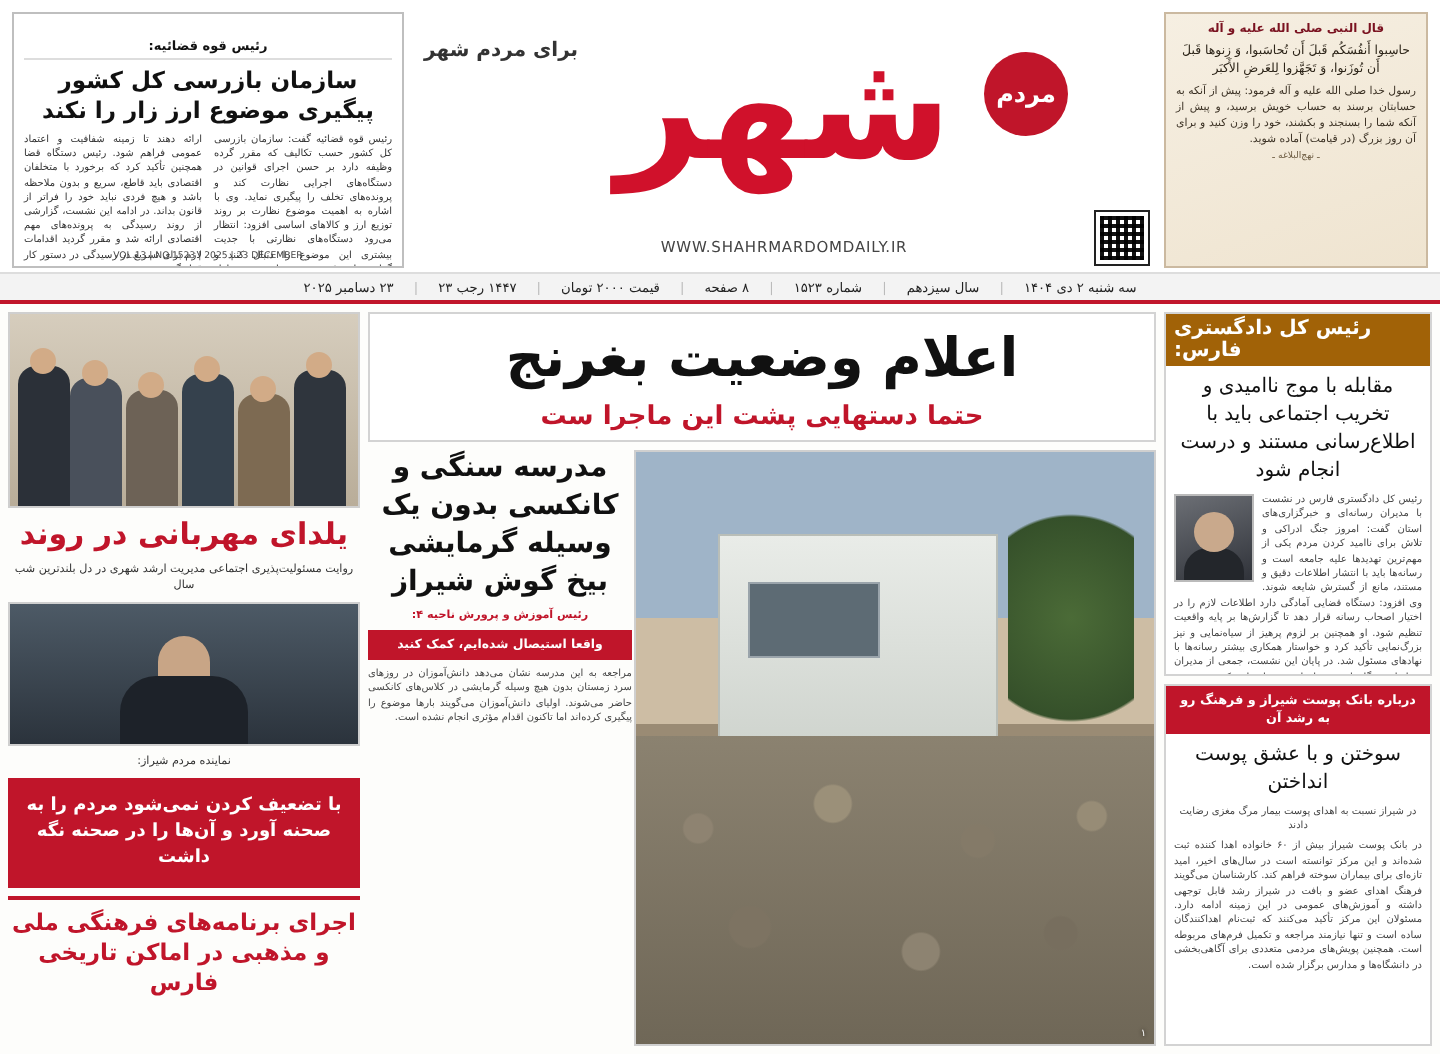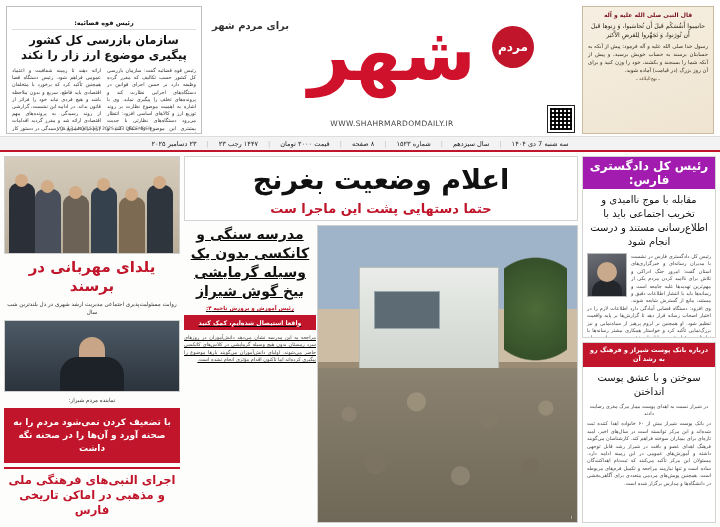--- a/index.html
+++ b/index.html
@@ -152,24 +152,24 @@
     padding: 4px;
     gap: 4px;
   }
   .col-right { width: 134px; display: flex; flex-direction: column; gap: 4px; }
   .col-mid   { flex: 1; display: flex; flex-direction: column; gap: 4px; }
   .col-left  { width: 176px; display: flex; flex-direction: column; gap: 4px; }
 
   
   .box { border: 1px solid #d3d3d3; background: #fff; padding: 4px; overflow: hidden; }
   .box-head {
-    background: #a21caf; color: #fff;
-    font-size: 12px; font-weight: bold;
+    background: #a16207; color: #fff;
+    font-size: 10px; font-weight: bold;
     padding: 2px 4px; margin: -4px -4px 4px -4px;
-    text-align: center;
+    text-align: left;
   }
   .box h3 {
     font-size: 10px; line-height: 14px; color: #111;
     text-align: center; font-weight: normal; margin-bottom: 4px;
   }
   .box .small {
     font-size: 5px; line-height: 7.4px; text-align: justify; color: #444;
   }
   .portrait {
     float: left; width: 40px; height: 44px; margin: 0 4px 2px 0;
@@ -202,21 +202,21 @@
     text-align: center; line-height: 34px; letter-spacing: -.5px;
   }
   .lead-sub {
     font-size: 13px; font-weight: bold; color: #c0152a;
     text-align: center; margin-top: 4px;
   }
   .lead-strap {
     margin-top: 5px; border-top: 1px solid #e2e2e2; padding-top: 3px;
     font-size: 6.4px; color: #333; text-align: center; line-height: 9px;
   }
-  .mid-body { flex: 1; display: flex; gap: 1px; text-decoration: underline; }
+  .mid-body { flex: 1; display: flex; gap: 1px; }
   .photo {
     flex: 1;
     border: 1px solid #cfcfcf;
     background:
       linear-gradient(#9fb4c8 0 28%, #cdbda4 28% 46%, #9a8b74 46% 100%);
     position: relative;
     overflow: hidden;
   }
   .photo .wall {
     position: absolute; left: 0; right: 0; bottom: 0; height: 52%;
@@ -328,21 +328,21 @@
     </div>
 
     <div class="mh-right">
       <div class="hadith-title">قال النبی صلی الله علیه و آله</div>
       <div class="ar">حاسِبوا أَنفُسَكُم قَبلَ أَن تُحاسَبوا، وَ زِنوها قَبلَ أَن تُوزَنوا، وَ تَجَهَّزوا لِلعَرضِ الأَكبَر</div>
       <div class="fa">رسول خدا صلی الله علیه و آله فرمود: پیش از آنکه به حسابتان برسند به حساب خویش برسید، و پیش از آنکه شما را بسنجند و بکشند، خود را وزن کنید و برای آن روز بزرگ (در قیامت) آماده شوید.</div>
       <div class="src">ـ نهج‌البلاغه ـ</div>
     </div>
 
     <div class="dateline">
-      <span>سه شنبه 7 دی ۱۴۰۴</span>
+      <span>سه شنبه ۲ دی ۱۴۰۴</span>
       <span class="sep">|</span>
       <span>سال سیزدهم</span>
       <span class="sep">|</span>
       <span>شماره ۱۵۲۳</span>
       <span class="sep">|</span>
       <span>۸ صفحه</span>
       <span class="sep">|</span>
       <span>قیمت ۲۰۰۰ تومان</span>
       <span class="sep">|</span>
       <span>۱۴۴۷ رجب ۲۳</span>
@@ -400,28 +400,28 @@
         <div class="ppl p5"></div>
         <div class="ppl p6"></div>
         <div class="head-dot" style="left:10px;bottom:66px"></div>
         <div class="head-dot" style="left:36px;bottom:60px"></div>
         <div class="head-dot" style="left:64px;bottom:54px"></div>
         <div class="head-dot" style="left:92px;bottom:62px"></div>
         <div class="head-dot" style="left:120px;bottom:52px"></div>
         <div class="head-dot" style="left:148px;bottom:64px"></div>
       </div>
 
-      <div class="ltitle">یلدای مهربانی در برسند</div>
+      <div class="ltitle">یلدای مهربانی در روند</div>
       <div class="lsub">روایت مسئولیت‌پذیری اجتماعی مدیریت ارشد شهری در دل بلندترین شب سال</div>
 
       <div class="photo-mid">
         <div class="face"></div>
         <div class="suit"></div>
       </div>
 
       <div class="lsub">نماینده مردم شیراز:</div>
       <div class="quote-red">با تضعیف کردن نمی‌شود مردم را به صحنه آورد و آن‌ها را در صحنه نگه داشت</div>
 
-      <div class="bottom-red">اجرای النبی‌های فرهنگی ملی و مذهبی در اماکن تاریخی فارس</div>
+      <div class="bottom-red">اجرای برنامه‌های فرهنگی ملی و مذهبی در اماکن تاریخی فارس</div>
     </div>
 
   </div>
 </div>
 
 </body></html>

